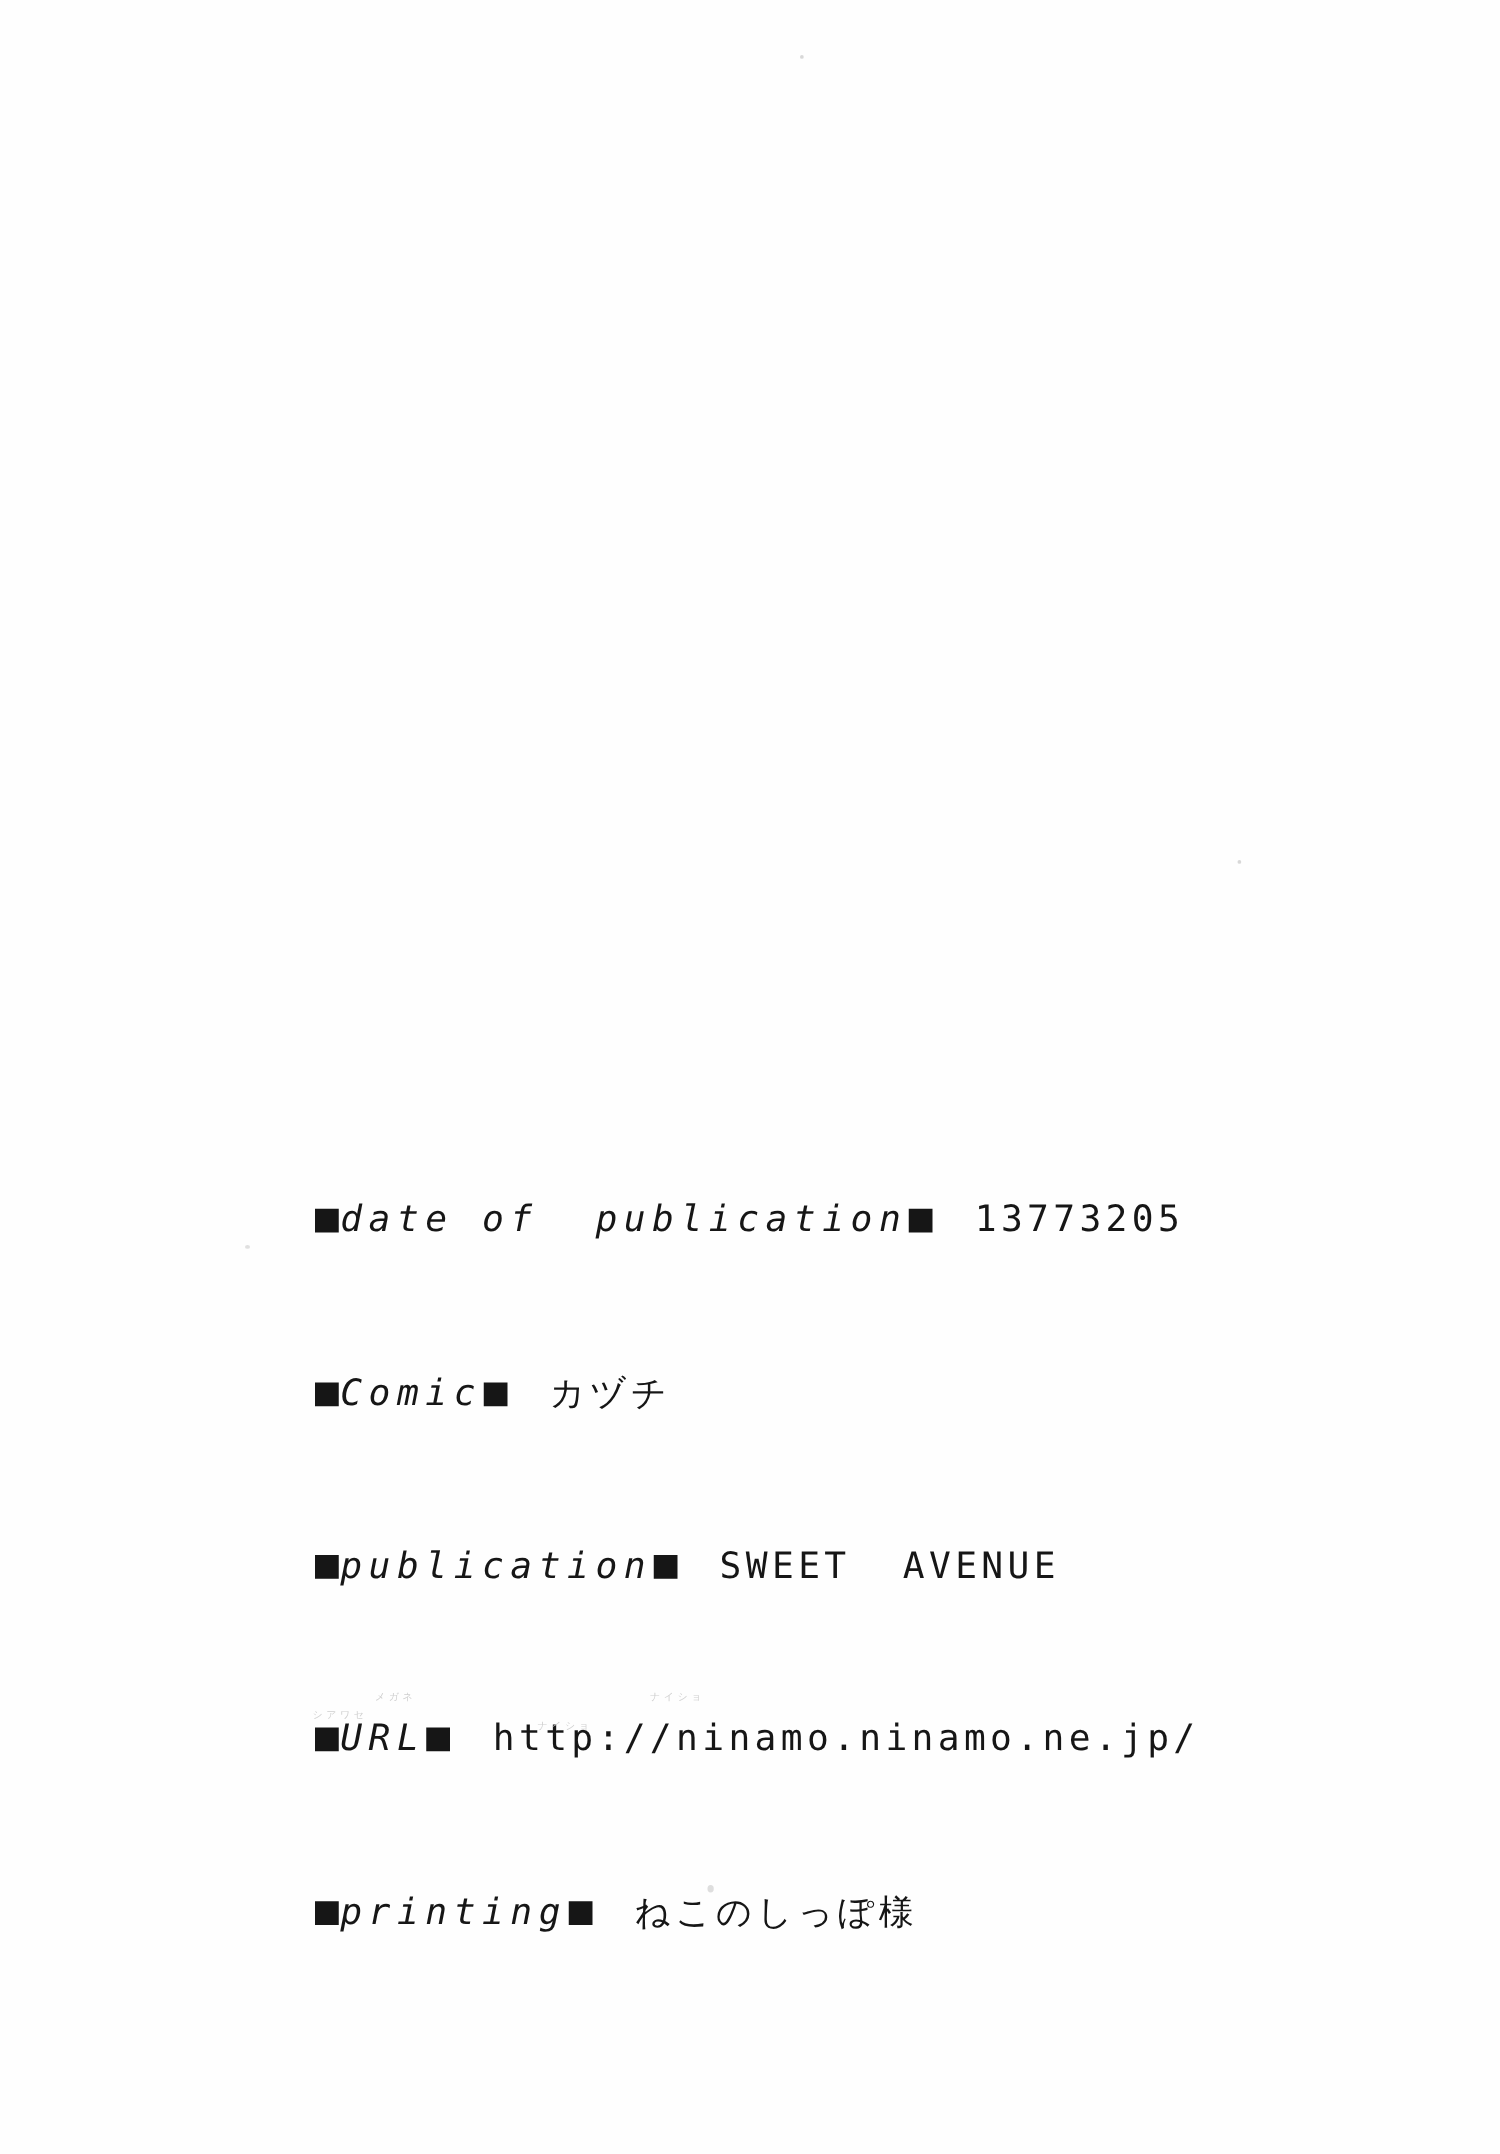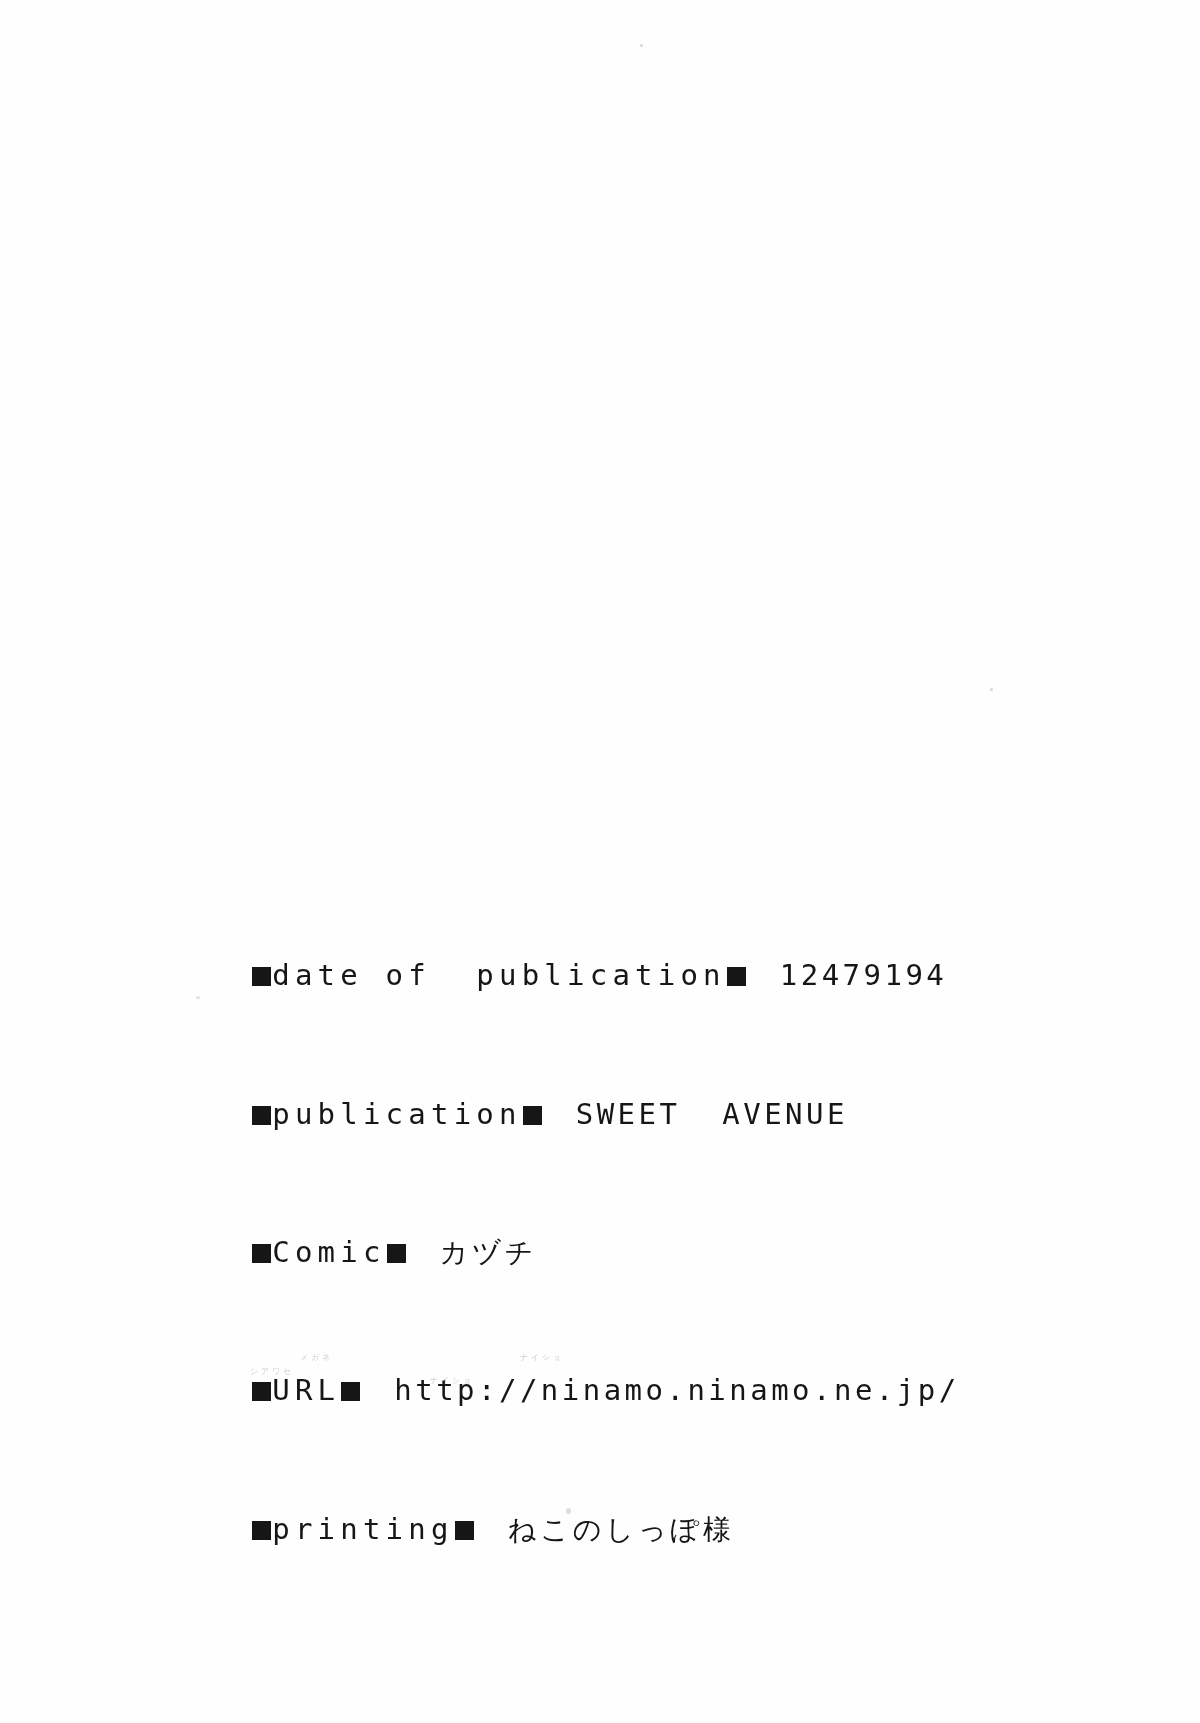--- a/index.html
+++ b/index.html
@@ -62,20 +62,21 @@
     vertical-align: -1px;
     margin-right: 1px;
   }
   .marker.post {
     margin-right: 0;
     margin-left: 1px;
   }
 
   .label {
     letter-spacing: 0.18em;
+    font-style: italic;
   }
   .value {
     margin-left: 34px;
     letter-spacing: 0.12em;
   }
   .value.jp {
     font-family: "DejaVu Sans", sans-serif;
     letter-spacing: 0.14em;
     font-size: 28px;
   }
@@ -112,29 +113,29 @@
 <div class="page">
 
   <span class="speck s1"></span>
   <span class="speck s2"></span>
   <span class="speck s3"></span>
   <span class="speck s4"></span>
 
   <div class="colophon">
 
     <div class="row">
-      <span class="marker"></span><span class="label">date of  publication</span><span class="marker post"></span><span class="value">12479194</span>
+      <span class="marker"></span><span class="label">date of  publication</span><span class="marker post"></span><span class="value">13773205</span>
+    </div>
+
+    <div class="row">
+      <span class="marker"></span><span class="label">Comic</span><span class="marker post"></span><span class="value jp">カヅチ</span>
     </div>
 
     <div class="row">
       <span class="marker"></span><span class="label">publication</span><span class="marker post"></span><span class="value">SWEET  AVENUE</span>
-    </div>
-
-    <div class="row">
-      <span class="marker"></span><span class="label">Comic</span><span class="marker post"></span><span class="value jp">カヅチ</span>
     </div>
 
     <div class="row">
       <span class="marker"></span><span class="label">URL</span><span class="marker post"></span><span class="value">http://ninamo.ninamo.ne.jp/</span>
     </div>
 
     <div class="row">
       <span class="marker"></span><span class="label">printing</span><span class="marker post"></span><span class="value jp">ねこのしっぽ様</span>
     </div>
 

